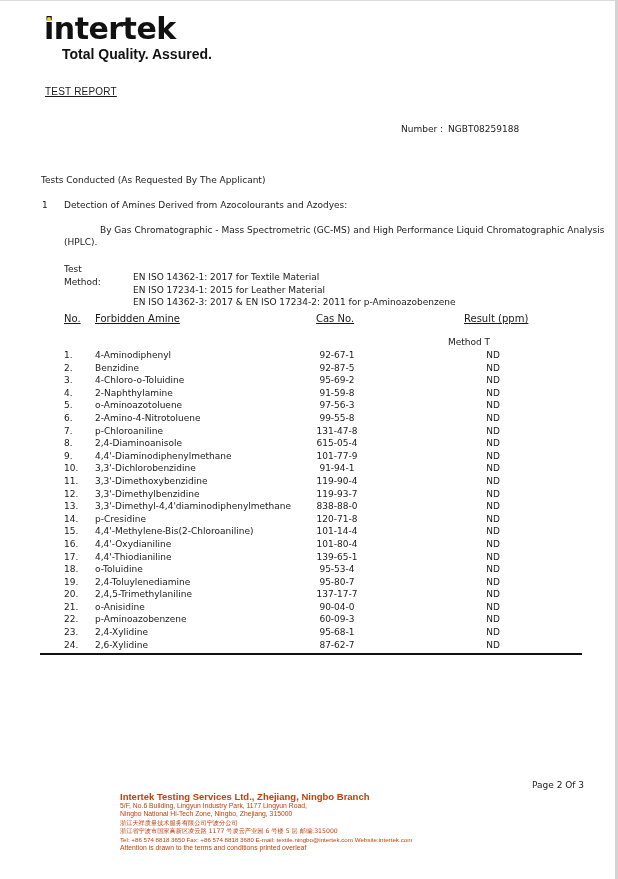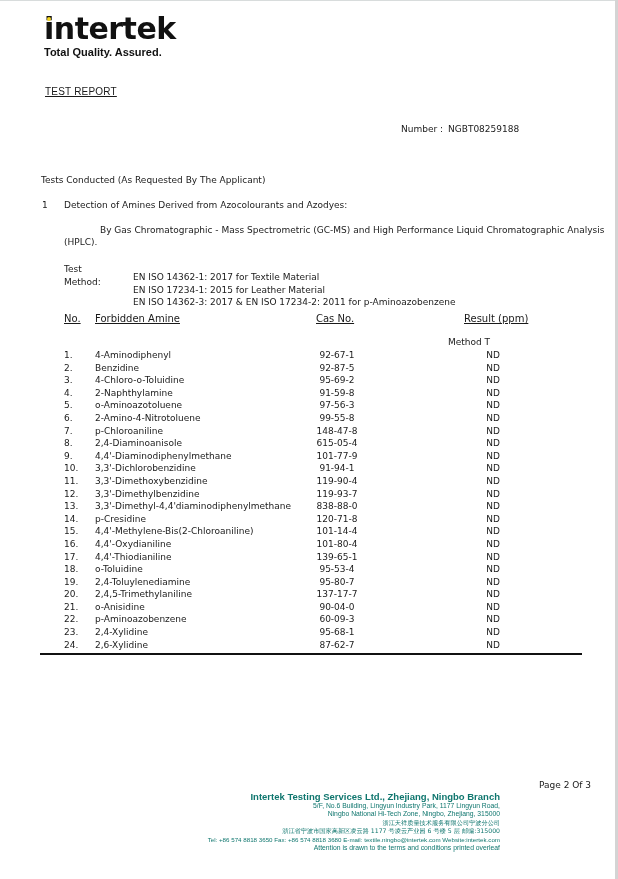--- a/index.html
+++ b/index.html
@@ -20,21 +20,21 @@
     font-family: "DejaVu Sans", sans-serif;
     font-size: 30px; font-weight: bold; letter-spacing: -0.5px;
     color: #111; line-height: 30px; position: relative;
   }
   .logo-dot {
     position: absolute; left: 3px; top: 3px; width: 4px; height: 4px;
     background: #f2d31c; border-radius: 50%;
   }
   .logo-tag {
     font-family: "Liberation Sans", sans-serif; font-weight: bold;
-    font-size: 11px; color: #111; margin-top: 2px; margin-left: 0;
+    font-size: 14px; color: #111; margin-top: 2px; margin-left: 18px;
   }
 
   .report-title {
     position: absolute; left: 45px; top: 86px;
     font-family: "Liberation Sans", sans-serif; font-size: 10px;
     text-decoration: underline; letter-spacing: 0.2px;
   }
 
   .number-row { position: absolute; left: 401px; top: 124px; font-size: 9px; }
   .number-row .lbl { display: inline-block; width: 47px; }
@@ -51,23 +51,23 @@
   .rows { position: absolute; left: 0; top: 349px; width: 618px; }
   .row { position: relative; height: 12.6px; font-size: 9px; line-height: 12.6px; }
   .row span { position: absolute; top: 0; white-space: nowrap; }
   .c-no { left: 64px; }
   .c-name { left: 95px; }
   .c-cas { left: 300px; width: 74px; text-align: center; }
   .c-res { left: 440px; width: 60px; text-align: right; }
 
   .rule { position: absolute; left: 40px; top: 653px; width: 542px; height: 2px; background: #111; }
 
-  .page-no { position: absolute; left: 532px; top: 780px; font-size: 9px; margin-left: 7px; }
-
-  .footer { position: absolute; left: 120px; top: 791px; width: 380px; text-align: right; font-family: "Liberation Sans", sans-serif; color: #0f766e; }
+  .page-no { position: absolute; left: 532px; top: 780px; font-size: 9px; }
+
+  .footer { position: absolute; left: 120px; top: 791px; width: 380px; text-align: left; font-family: "Liberation Sans", sans-serif; color: #c2410c; }
   .f-company { font-size: 9.5px; font-weight: bold; line-height: 11px; }
   .f-line { font-size: 6.8px; line-height: 8.4px; }
   .f-line.cn { font-family: "DejaVu Sans", sans-serif; font-size: 6.2px; }
   .f-contact { font-size: 6.2px; line-height: 8.4px; white-space: nowrap; }
 </style>
 </head>
 <body>
 
 <div class="page-edge-top"></div>
 <div class="page-edge-right"></div>
@@ -142,21 +142,21 @@
     </div>
   <div class="row">
       <span class="c-no">6.</span>
       <span class="c-name">2-Amino-4-Nitrotoluene</span>
       <span class="c-cas">99-55-8</span>
       <span class="c-res">ND</span>
     </div>
   <div class="row">
       <span class="c-no">7.</span>
       <span class="c-name">p-Chloroaniline</span>
-      <span class="c-cas">148-47-8</span>
+      <span class="c-cas">131-47-8</span>
       <span class="c-res">ND</span>
     </div>
   <div class="row">
       <span class="c-no">8.</span>
       <span class="c-name">2,4-Diaminoanisole</span>
       <span class="c-cas">615-05-4</span>
       <span class="c-res">ND</span>
     </div>
   <div class="row">
       <span class="c-no">9.</span>

